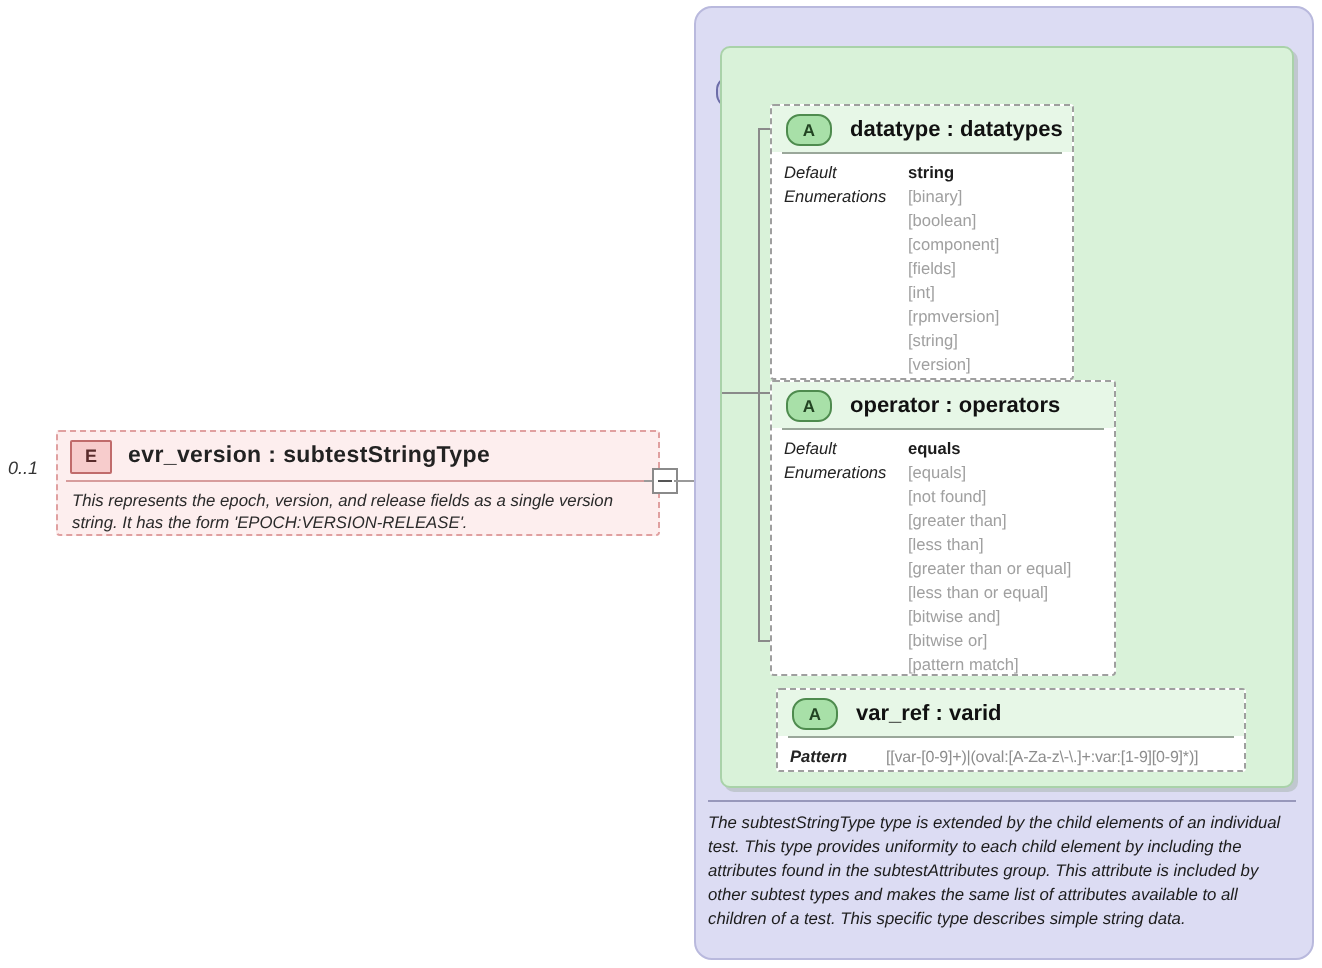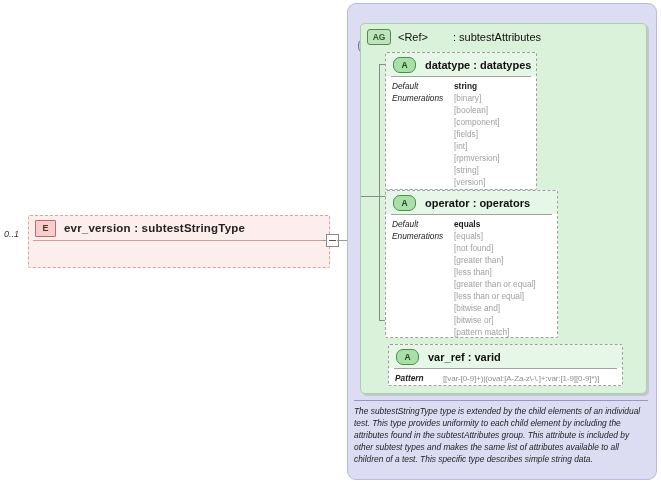--- a/index.html
+++ b/index.html
@@ -120,39 +120,35 @@
 <div class="diagram">
 
   <div id="occurs">0..1</div>
 
   <div id="elem-box">
     <div id="elem-header">
       <span class="icon-e">E</span>
       <span id="elem-title">evr_version : subtestStringType</span>
     </div>
     <div id="elem-divider"></div>
+    <div id="elem-doc">This represents the epoch, version, and release fields as a single version string.  It has the form 'EPOCH:VERSION-RELEASE'.</div>
   </div>
 
   <div id="conn-line2"></div>
   <div id="conn-box"></div>
   <div id="conn-line"></div>
 
   <div id="ct-panel">
     <div id="ct-header">
       <span class="icon-ct">CT+</span>
       <span id="ct-title">subtestStringType : string</span>
     </div>
   </div>
 
   <div id="ag-panel">
-    <div id="ag-header">
-      <span class="icon-ag">AG</span>
-      <span id="ag-ref">&lt;Ref&gt;</span>
-      <span id="ag-ref-name">: subtestAttributes</span>
-    </div>
 
     <div class="tree-v" style="left:18px;top:40px;height:256px;"></div>
     <div class="tree-h" style="left:18px;top:40px;width:13px;"></div>
     <div class="tree-h" style="left:18px;top:172px;width:13px;"></div>
     <div class="tree-h" style="left:18px;top:296px;width:13px;"></div>
     <div class="tree-h" style="left:0px;top:172px;width:18px;"></div>
   </div>
 
   <div class="attr-box" id="attr-datatype" style="left:385px;top:52px;width:152px;height:138px;">
     <div class="attr-head">

